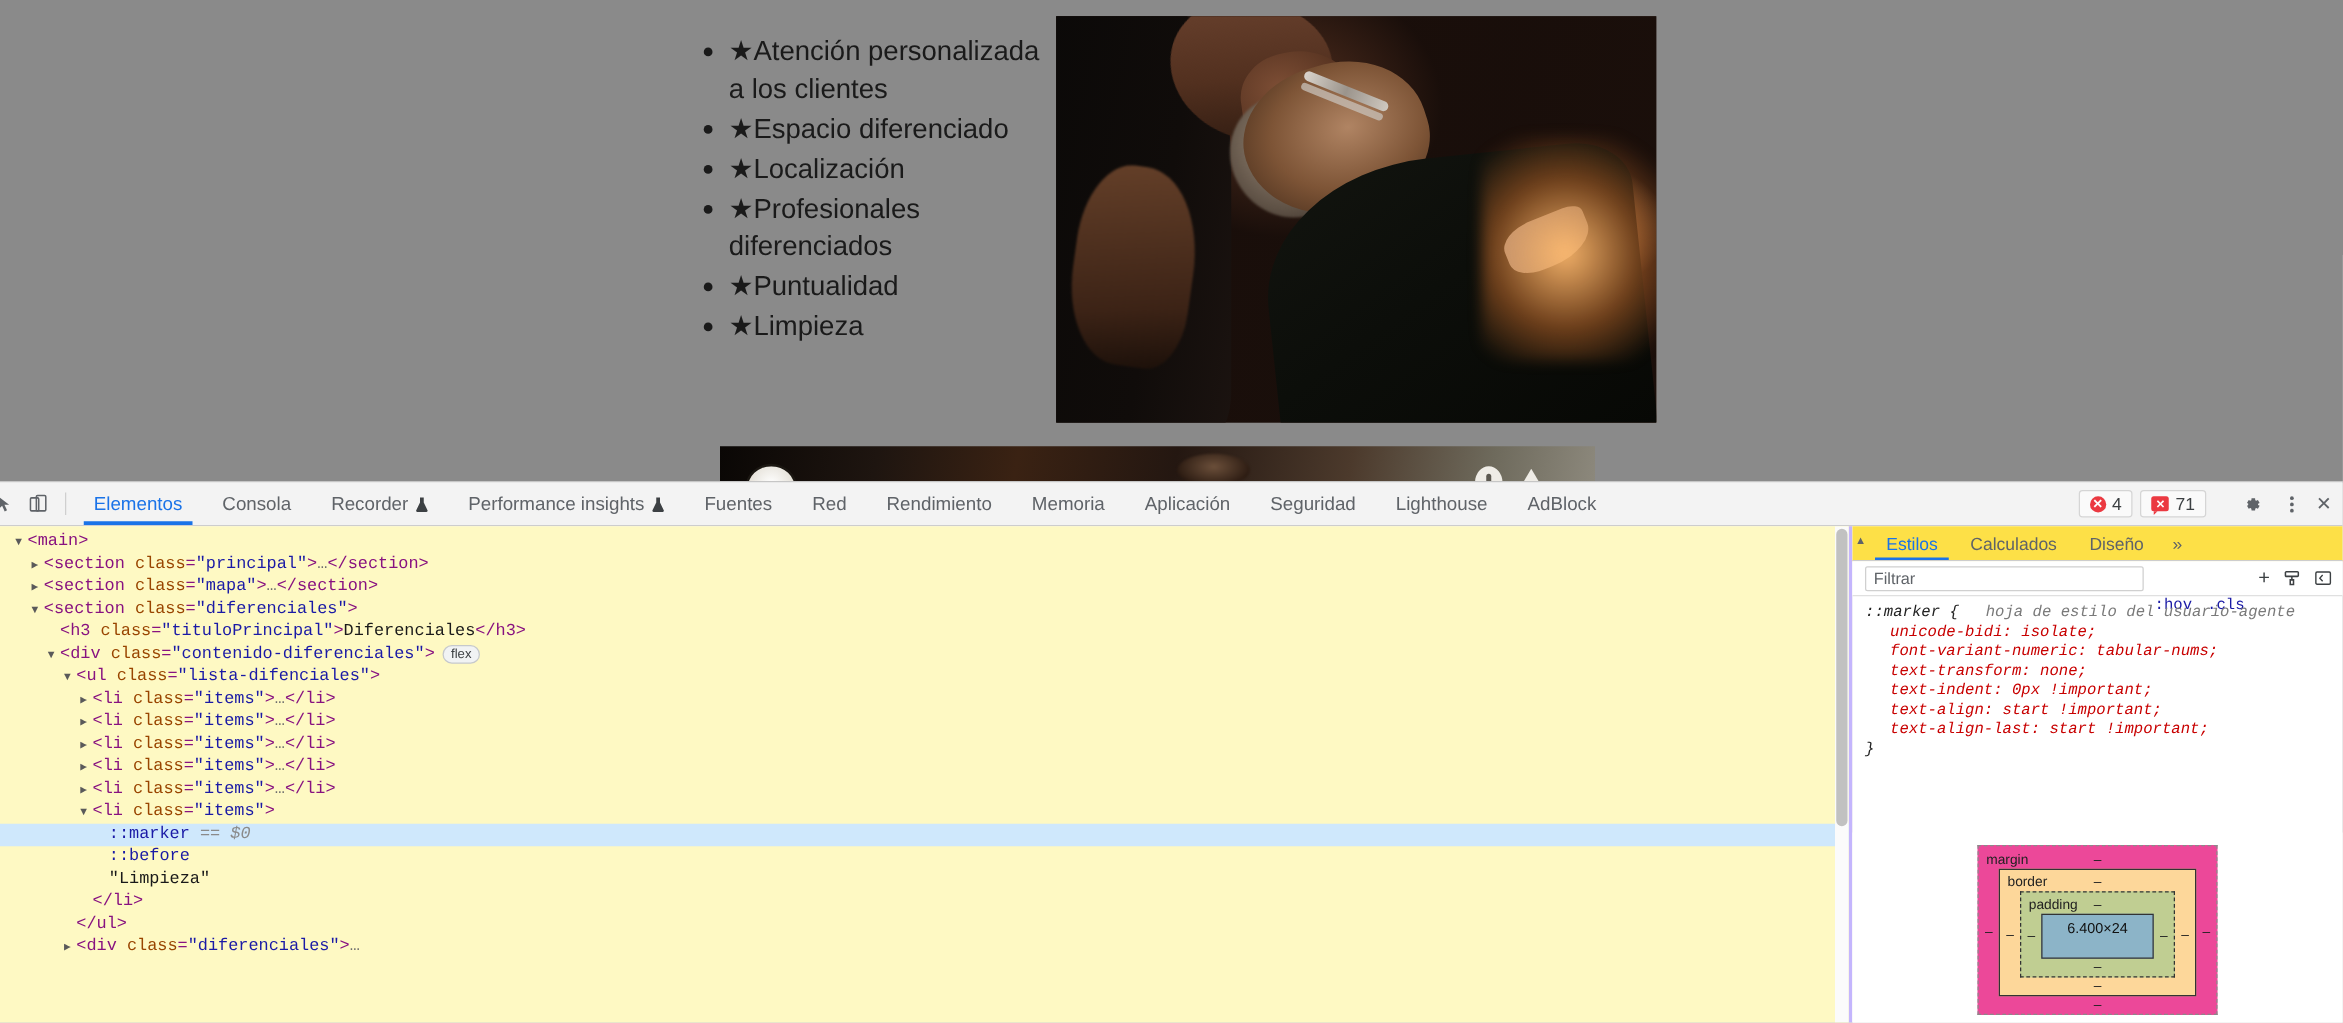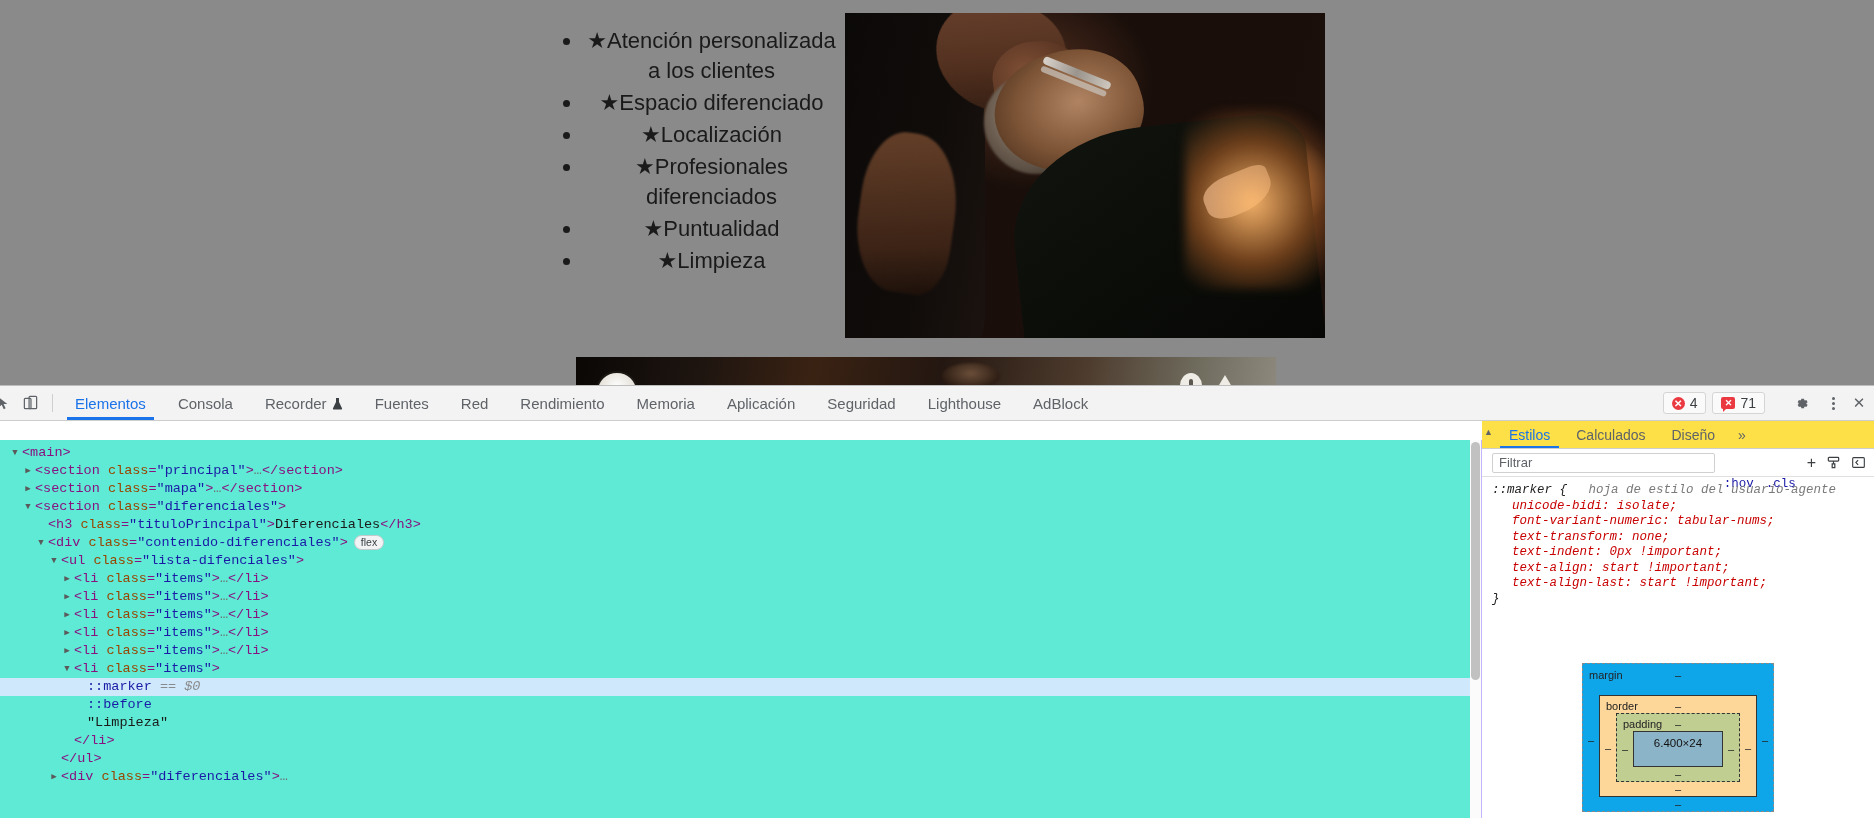--- a/index.html
+++ b/index.html
@@ -19,21 +19,20 @@
     overflow: hidden;
   }
 
   .bullet-list {
     position: absolute;
     left: 555px; top: 26px;
     width: 285px;
     list-style: disc;
     padding-left: 28px;
     color: #1a1a1a;
-    text-align: center;
   }
   .bullet-list li {
     font-size: 22px;
     line-height: 30px;
     margin-bottom: 2px;
     font-family: "Liberation Sans", sans-serif;
   }
 
   
   .photo-main {
@@ -252,23 +251,22 @@
     margin-right: 2px;
   }
 
   
   .dt-body { flex: 1; display: flex; min-height: 0; }
 
   
   .dom-pane {
     flex: 1 1 auto; min-width: 0;
     overflow: hidden; position: relative;
-    background: #5eead4;
-    border-right: 1px solid #c4b5fd;
-    margin-top: 19px;
+    background: #fef9c3;
+    border-right: 3px solid #c4b5fd;
   }
   .dom-tree {
     font-family: "Liberation Mono", monospace;
     font-size: 13.5px;
     line-height: 18px;
     padding: 4px 0 0 0;
     white-space: nowrap;
   }
   .node {
     position: relative;
@@ -399,42 +397,41 @@
     padding: 10px 0 6px 0;
     display: flex; justify-content: center;
     background: #fff;
   }
   .bm {
     font-family: "Liberation Sans", sans-serif;
     font-size: 11px; color: #222;
     text-align: center;
   }
   .bm-margin {
-    background: #0ea5e9;
+    background: #ec4899;
     border: 1px dashed #8a8a8a;
     padding: 4px 0 0 0;
     width: 192px;
   }
   .bm-label {
     text-align: left; padding-left: 6px; font-size: 11px; color: #222;
     position: relative; height: 14px; line-height: 14px;
   }
   .bm-label .dash-c {
     position: absolute; left: 50%; transform: translateX(-50%);
   }
   .bm-row {
     display: flex; align-items: center; justify-content: space-between;
   }
   .bm-side { width: 16px; font-size: 11px; color: #222; }
   .bm-border {
     background: #fdd79a;
     border: 1px solid #333;
     flex: 1 1 auto;
     padding: 3px 0 0 0;
-    margin-top: 13px;
   }
   .bm-padding {
     background: #c0ce92;
     border: 1px dashed #333;
     flex: 1 1 auto;
     padding: 3px 0 0 0;
   }
   .bm-content {
     background: #8cb4c8;
     border: 1px solid #333;
@@ -497,20 +494,28 @@
 
     <div class="dt-tabs">
       <div class="dt-tab active">
           <span>Elementos</span>
         </div>
       <div class="dt-tab">
           <span>Consola</span>
         </div>
       <div class="dt-tab">
         <span>Recorder</span>
+        <span class="beaker">
+          <svg width="11" height="13" viewBox="0 0 11 13">
+              <path d="M4 1h3v4l3 6.2c.3.6-.1 1.3-.8 1.3H1.8c-.7 0-1.1-.7-.8-1.3L4 5V1z" fill="#3c4043"></path>
+            </svg>
+        </span>
+      </div>
+      <div class="dt-tab">
+        <span>Performance insights</span>
         <span class="beaker">
           <svg width="11" height="13" viewBox="0 0 11 13">
               <path d="M4 1h3v4l3 6.2c.3.6-.1 1.3-.8 1.3H1.8c-.7 0-1.1-.7-.8-1.3L4 5V1z" fill="#3c4043"></path>
             </svg>
         </span>
       </div>
       <div class="dt-tab">
           <span>Fuentes</span>
         </div>
       <div class="dt-tab">

